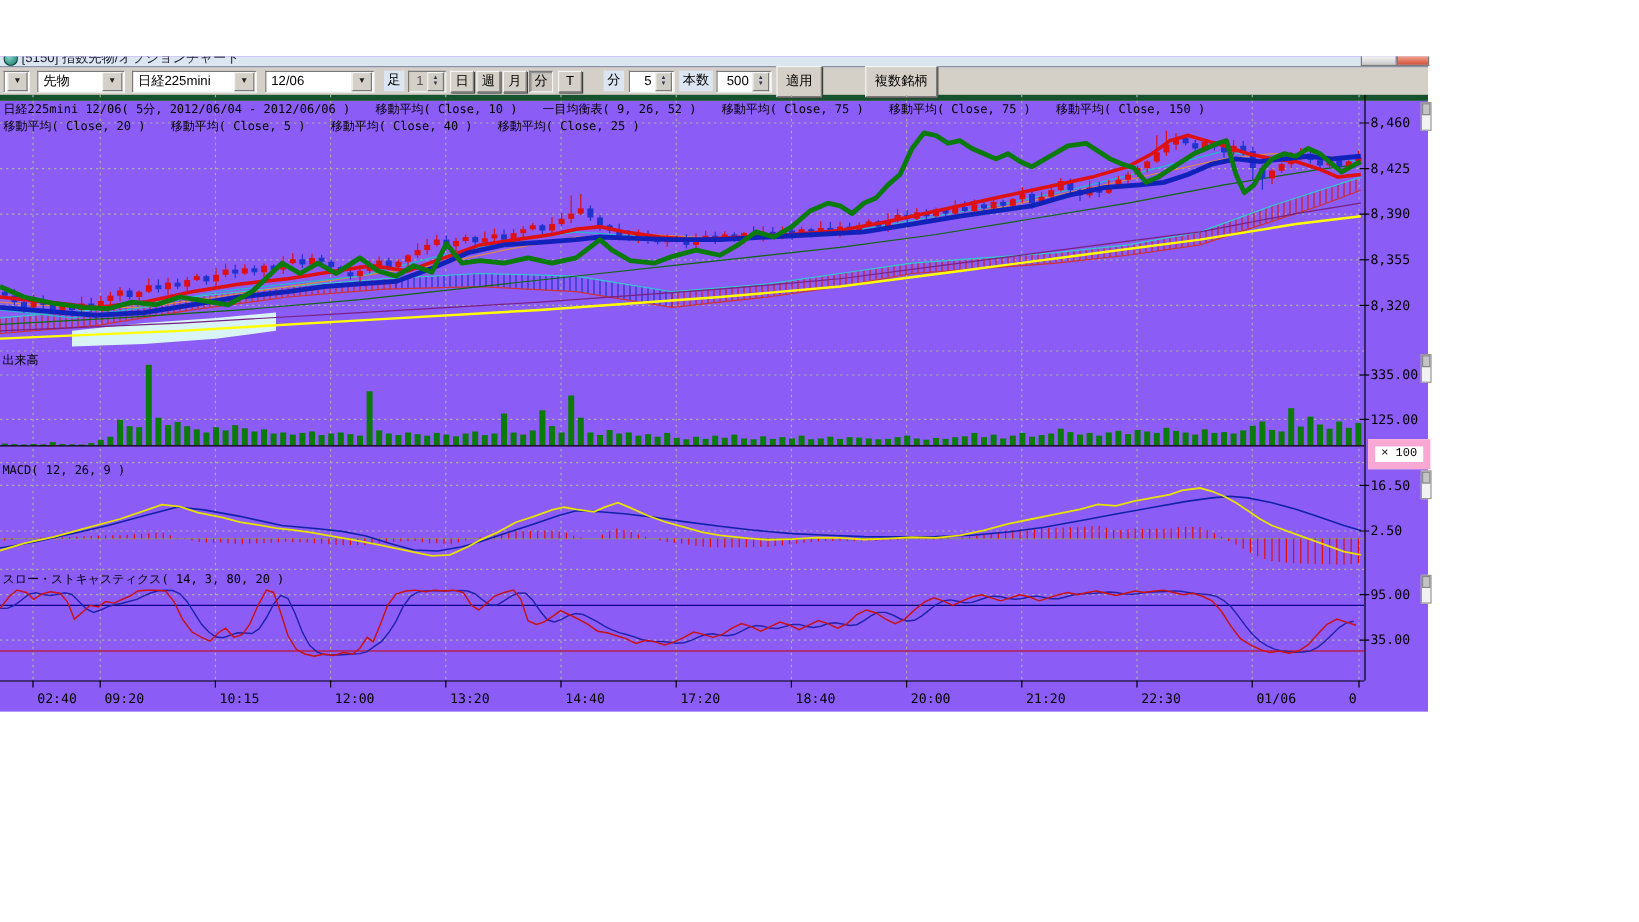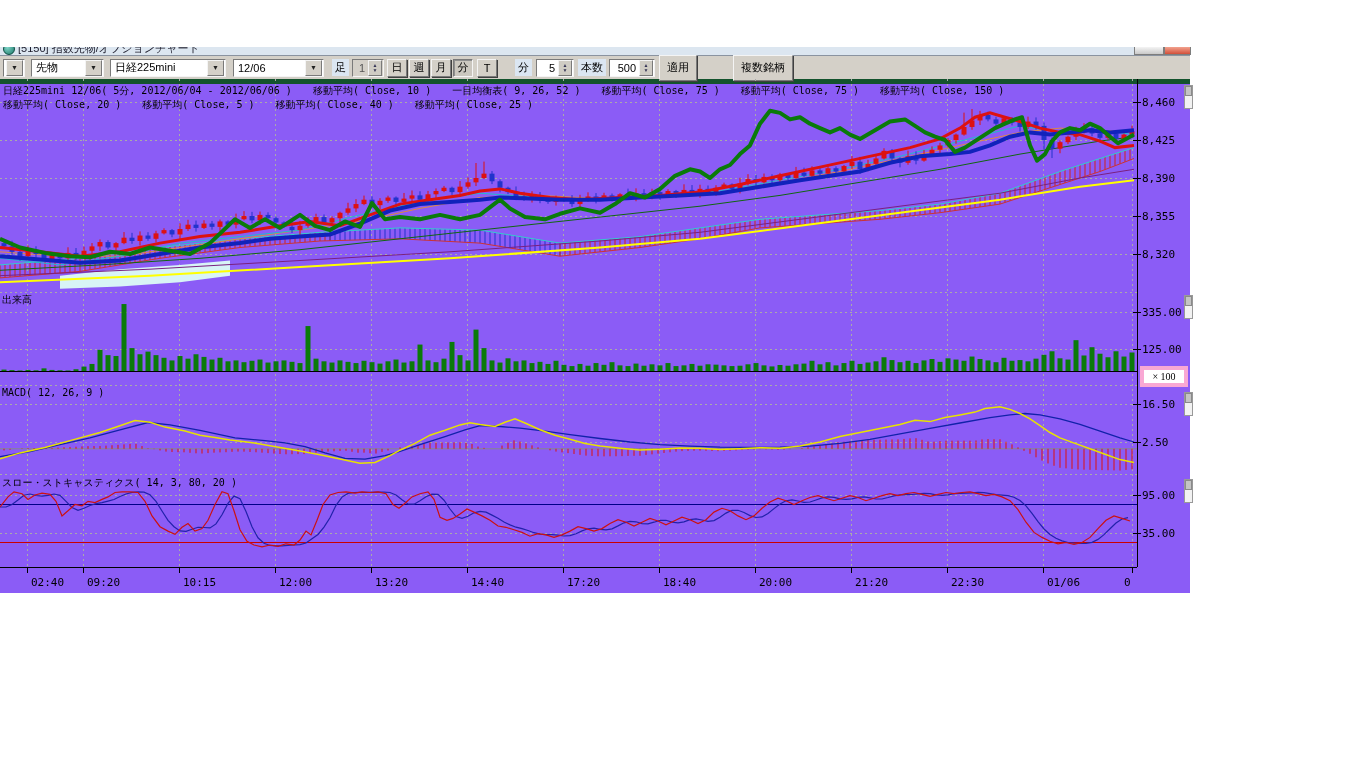--- a/index.html
+++ b/index.html
@@ -40,22 +40,22 @@
   .cmdbtn{height:18px;padding:12px 7px;background:#d4d0c8;border:1px solid;
     border-color:#f4f4f4 #7a7a7a #7a7a7a #f4f4f4;box-shadow:1px 1px 0 #404040;
     display:flex;align-items:center;box-sizing:border-box;}
   
   #chart-svg{position:absolute;left:0;top:32px;}
   .legend-row{position:absolute;left:3px;font-size:10px;color:#000;font-family:"DejaVu Sans Mono",monospace;}
   .legend-item{margin-right:21px;}
   .pane-label{position:absolute;left:2px;font-size:10px;color:#000;font-family:"DejaVu Sans Mono",monospace;}
   .ytick{position:absolute;font-size:11px;color:#000;font-family:"DejaVu Sans Mono",monospace;}
   .xtick{position:absolute;font-size:11px;color:#000;font-family:"DejaVu Sans Mono",monospace;}
-  #mult-box{position:absolute;left:1140px;top:319px;width:40px;height:13px;border:4px solid #f9a8d4;
-    background:#fff;font-size:10px;font-family:Liberation Serif, serif;
+  #mult-box{position:absolute;left:1140px;top:319px;width:40px;height:13px;border:6px solid #f9a8d4;
+    background:#fff;font-size:10px;font-family:Liberation Mono, monospace;
     display:flex;align-items:center;justify-content:center;}
   .mini-scroll{position:absolute;left:1184px;width:7px;height:22px;background:#f2f2f2;border:1px solid #999;}
   .mini-scroll .thumb{position:absolute;left:0;top:0;width:5px;height:8px;background:#c4c4c4;border:1px solid #8a8a8a;}
 </style>
 </head>
 <body>
 
 <div id="app">
  <div id="window">
 
@@ -70,21 +70,21 @@
     <span class="tb-gap" style="width:3px"></span>
     <span class="combo" style="width:22px">
       <span class="carrow" style="margin-left:auto">▼</span>
     </span>
     <span class="tb-gap" style="width:6px"></span>
     <span class="combo" style="width:73px">
       <span class="cval">先物</span>
       <span class="carrow">▼</span>
     </span>
     <span class="tb-gap" style="width:6px"></span>
-    <span class="combo" style="width:116px">
+    <span class="combo" style="width:104px">
       <span class="cval">日経225mini</span>
       <span class="carrow">▼</span>
     </span>
     <span class="tb-gap" style="width:7px"></span>
     <span class="combo" style="width:91px">
       <span class="cval">12/06</span>
       <span class="carrow">▼</span>
     </span>
     <span class="tb-gap" style="width:8px"></span>
     <span class="tb-label">足</span>

